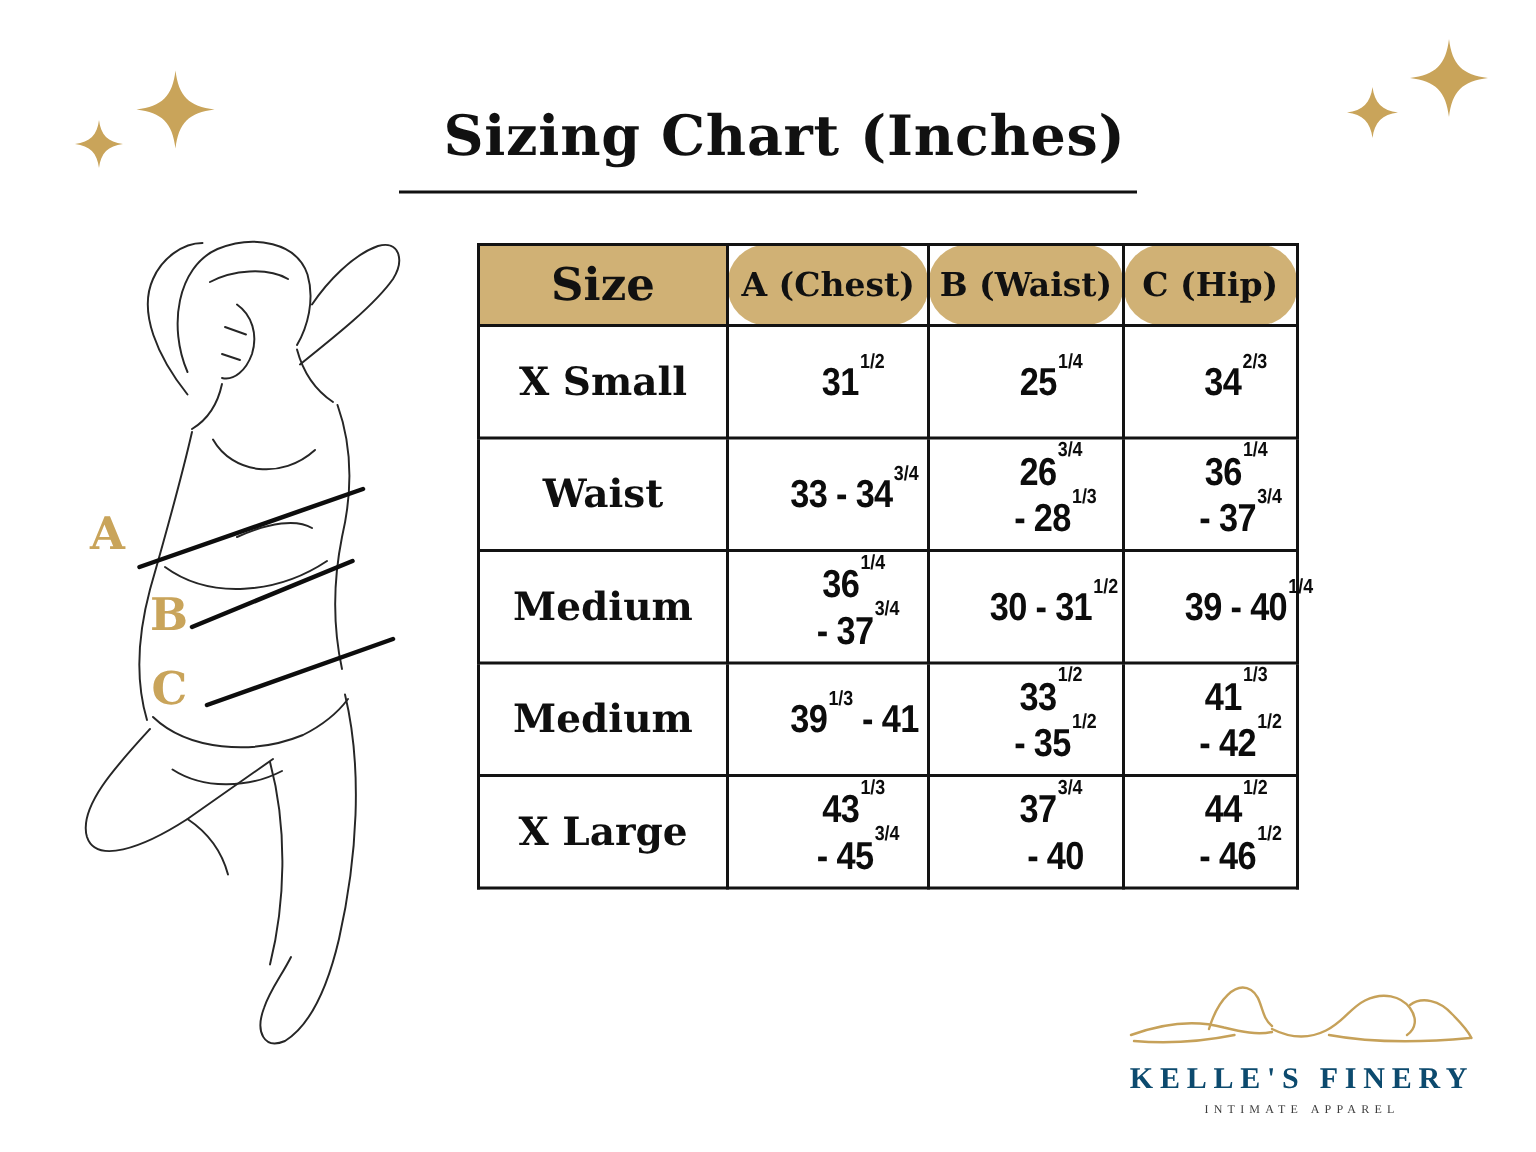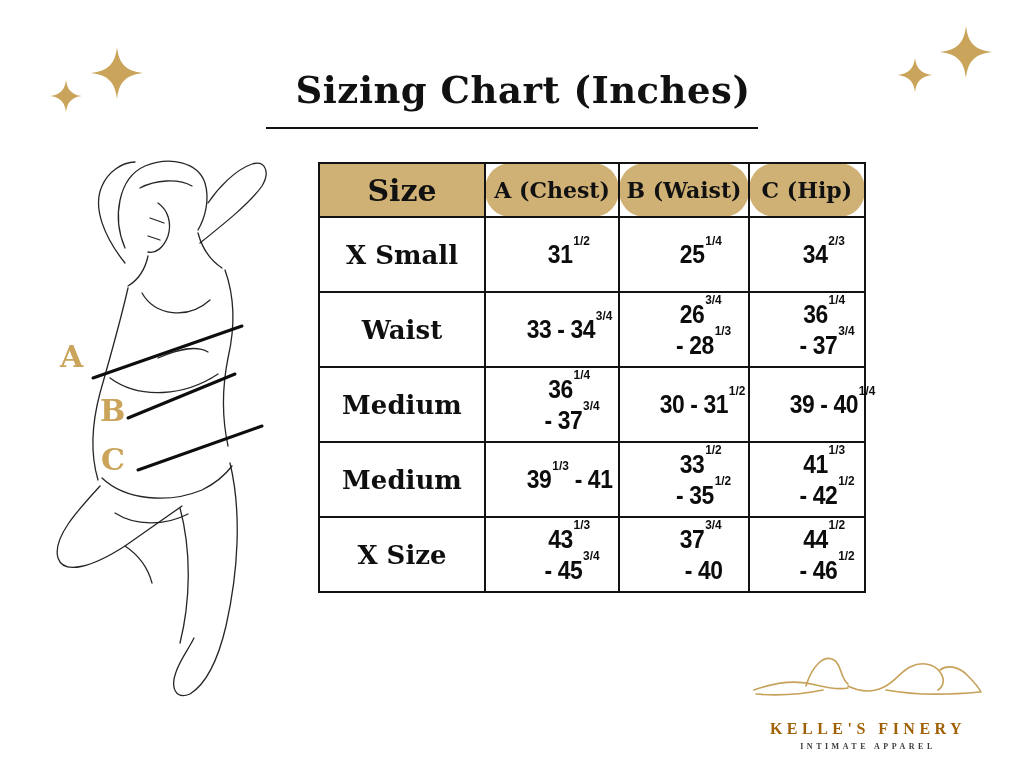--- a/index.html
+++ b/index.html
@@ -50,25 +50,25 @@
   td.size-cell{font-family:"DejaVu Serif",serif;font-weight:700;font-size:26px;color:#0f0f0f;}
   td.num-cell{font-size:26px;font-weight:700;color:#0c0c0c;padding-left:34px;}
   .num{display:inline-block;transform:scaleX(0.88);transform-origin:center;letter-spacing:-0.5px;}
   .num span{white-space:pre;}
   .num sup{font-size:0.52em;position:relative;top:-0.65em;letter-spacing:0;margin-left:1px;}
   
   .brand{position:absolute;right:36px;top:640px;width:240px;text-align:center;}
   .brand-svg{display:block;margin:0 auto;}
   .brand-svg path{fill:none;stroke:#c6a159;stroke-width:1.6;stroke-linecap:round;}
   .brand-name{
-    font-family:"Liberation Serif",serif;font-weight:700;font-size:16px;
-    letter-spacing:4.5px;color:#a16207;margin-top:16px;white-space:nowrap;
+    font-family:"Liberation Serif",serif;font-weight:700;font-size:20px;
+    letter-spacing:4.5px;color:#0c4a6e;margin-top:4px;white-space:nowrap;
   }
   .brand-tagline{
-    font-family:"Liberation Serif",serif;font-weight:700;font-size:8px;
+    font-family:"Liberation Serif",serif;font-weight:400;font-size:8px;
     letter-spacing:3.5px;color:#3c3c3c;margin-top:4px;white-space:nowrap;
   }
 </style>
 </head>
 <body>
 
 <div class="page">
 
   <svg class="sparkle" style="left:49px;top:79px;" width="34" height="34" viewBox="-17 -17 34 34">
     <path d="M0,-16 C1.2,-6 6,-1.2 16,0 C6,1.2 1.2,6 0,16 C-1.2,6 -6,1.2 -16,0 C-6,-1.2 -1.2,-6 0,-16 Z"></path>
@@ -152,21 +152,21 @@
         <td class="num-cell"><span class="num"><span>30 - 31</span><sup>1/2</sup></span></td>
         <td class="num-cell"><span class="num"><span>39 - 40</span><sup>1/4</sup></span></td>
       </tr>
       <tr>
         <td class="size-cell">Medium</td>
         <td class="num-cell"><span class="num"><span>39</span><sup>1/3</sup><span> - 41</span></span></td>
         <td class="num-cell"><span class="num"><span>33</span><sup>1/2</sup><span> - 35</span><sup>1/2</sup></span></td>
         <td class="num-cell"><span class="num"><span>41</span><sup>1/3</sup><span> - 42</span><sup>1/2</sup></span></td>
       </tr>
       <tr>
-        <td class="size-cell">X Size</td>
+        <td class="size-cell">X Large</td>
         <td class="num-cell"><span class="num"><span>43</span><sup>1/3</sup><span> - 45</span><sup>3/4</sup></span></td>
         <td class="num-cell"><span class="num"><span>37</span><sup>3/4</sup><span> - 40</span></span></td>
         <td class="num-cell"><span class="num"><span>44</span><sup>1/2</sup><span> - 46</span><sup>1/2</sup></span></td>
       </tr>
     </tbody>
   </table>
 
   <div class="brand">
     <svg class="brand-svg" width="240" height="64" viewBox="0 0 240 64">
       <path d="M6,50 C28,42 50,40 68,45 C80,48 90,50 100,48"></path>

